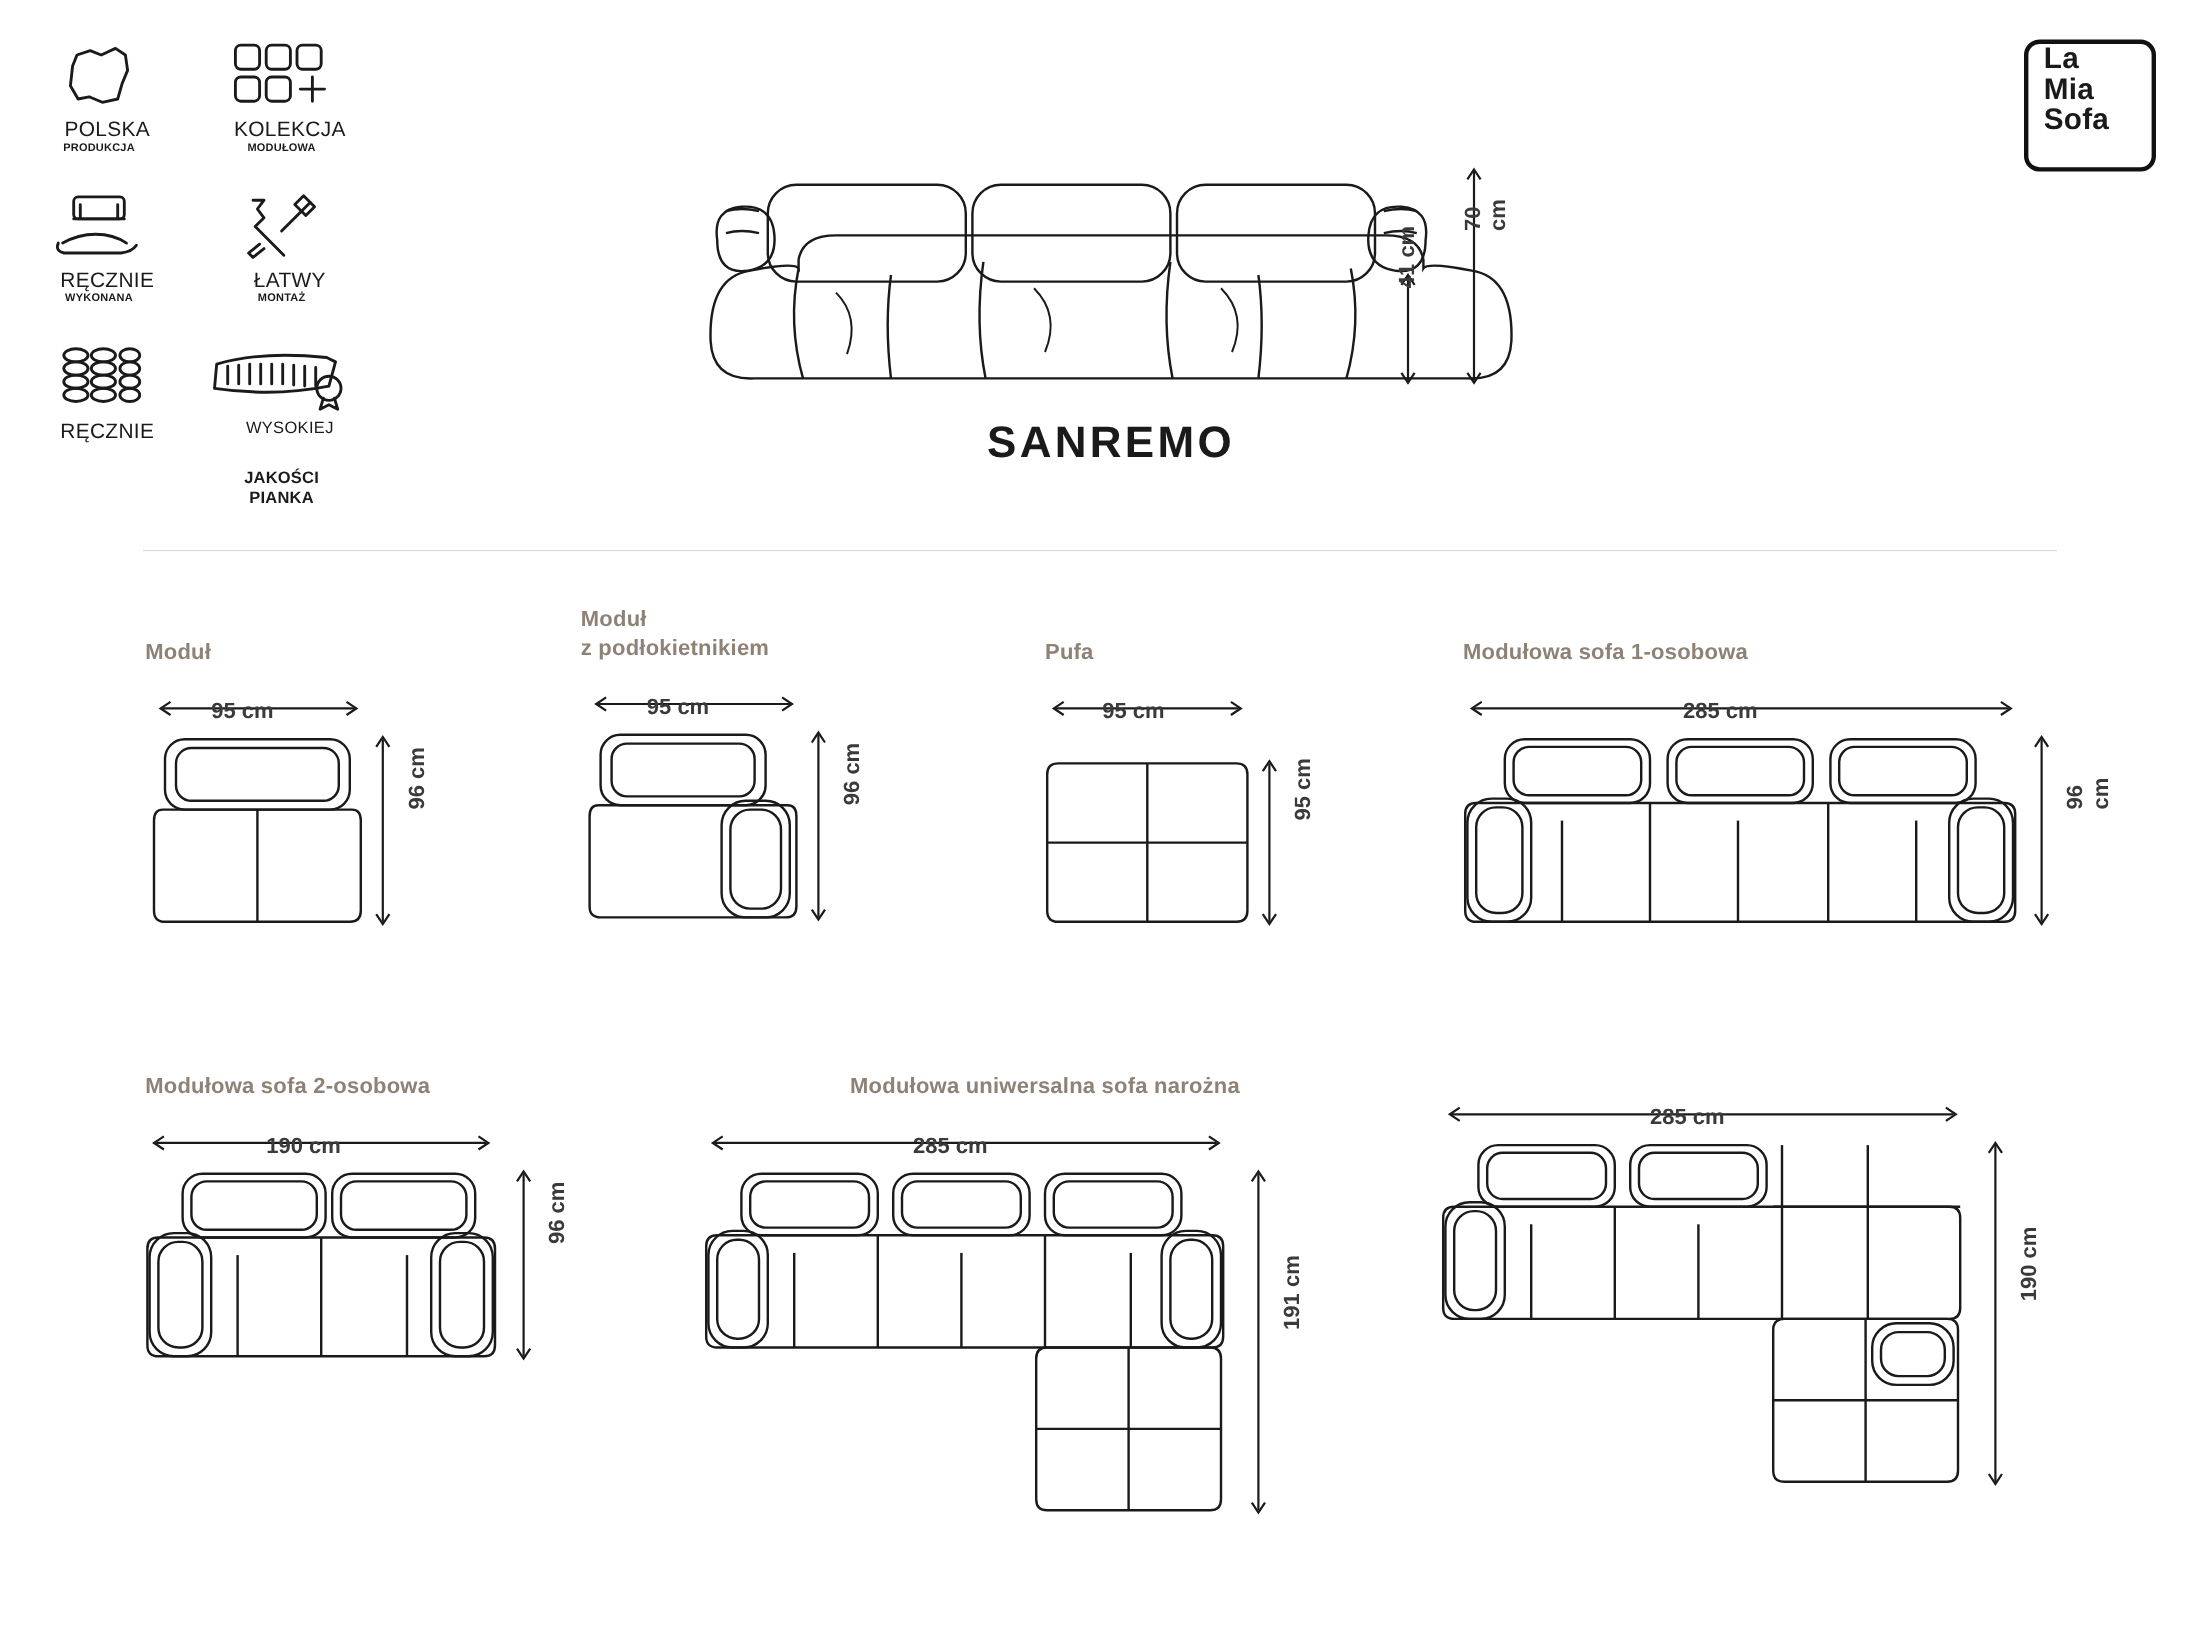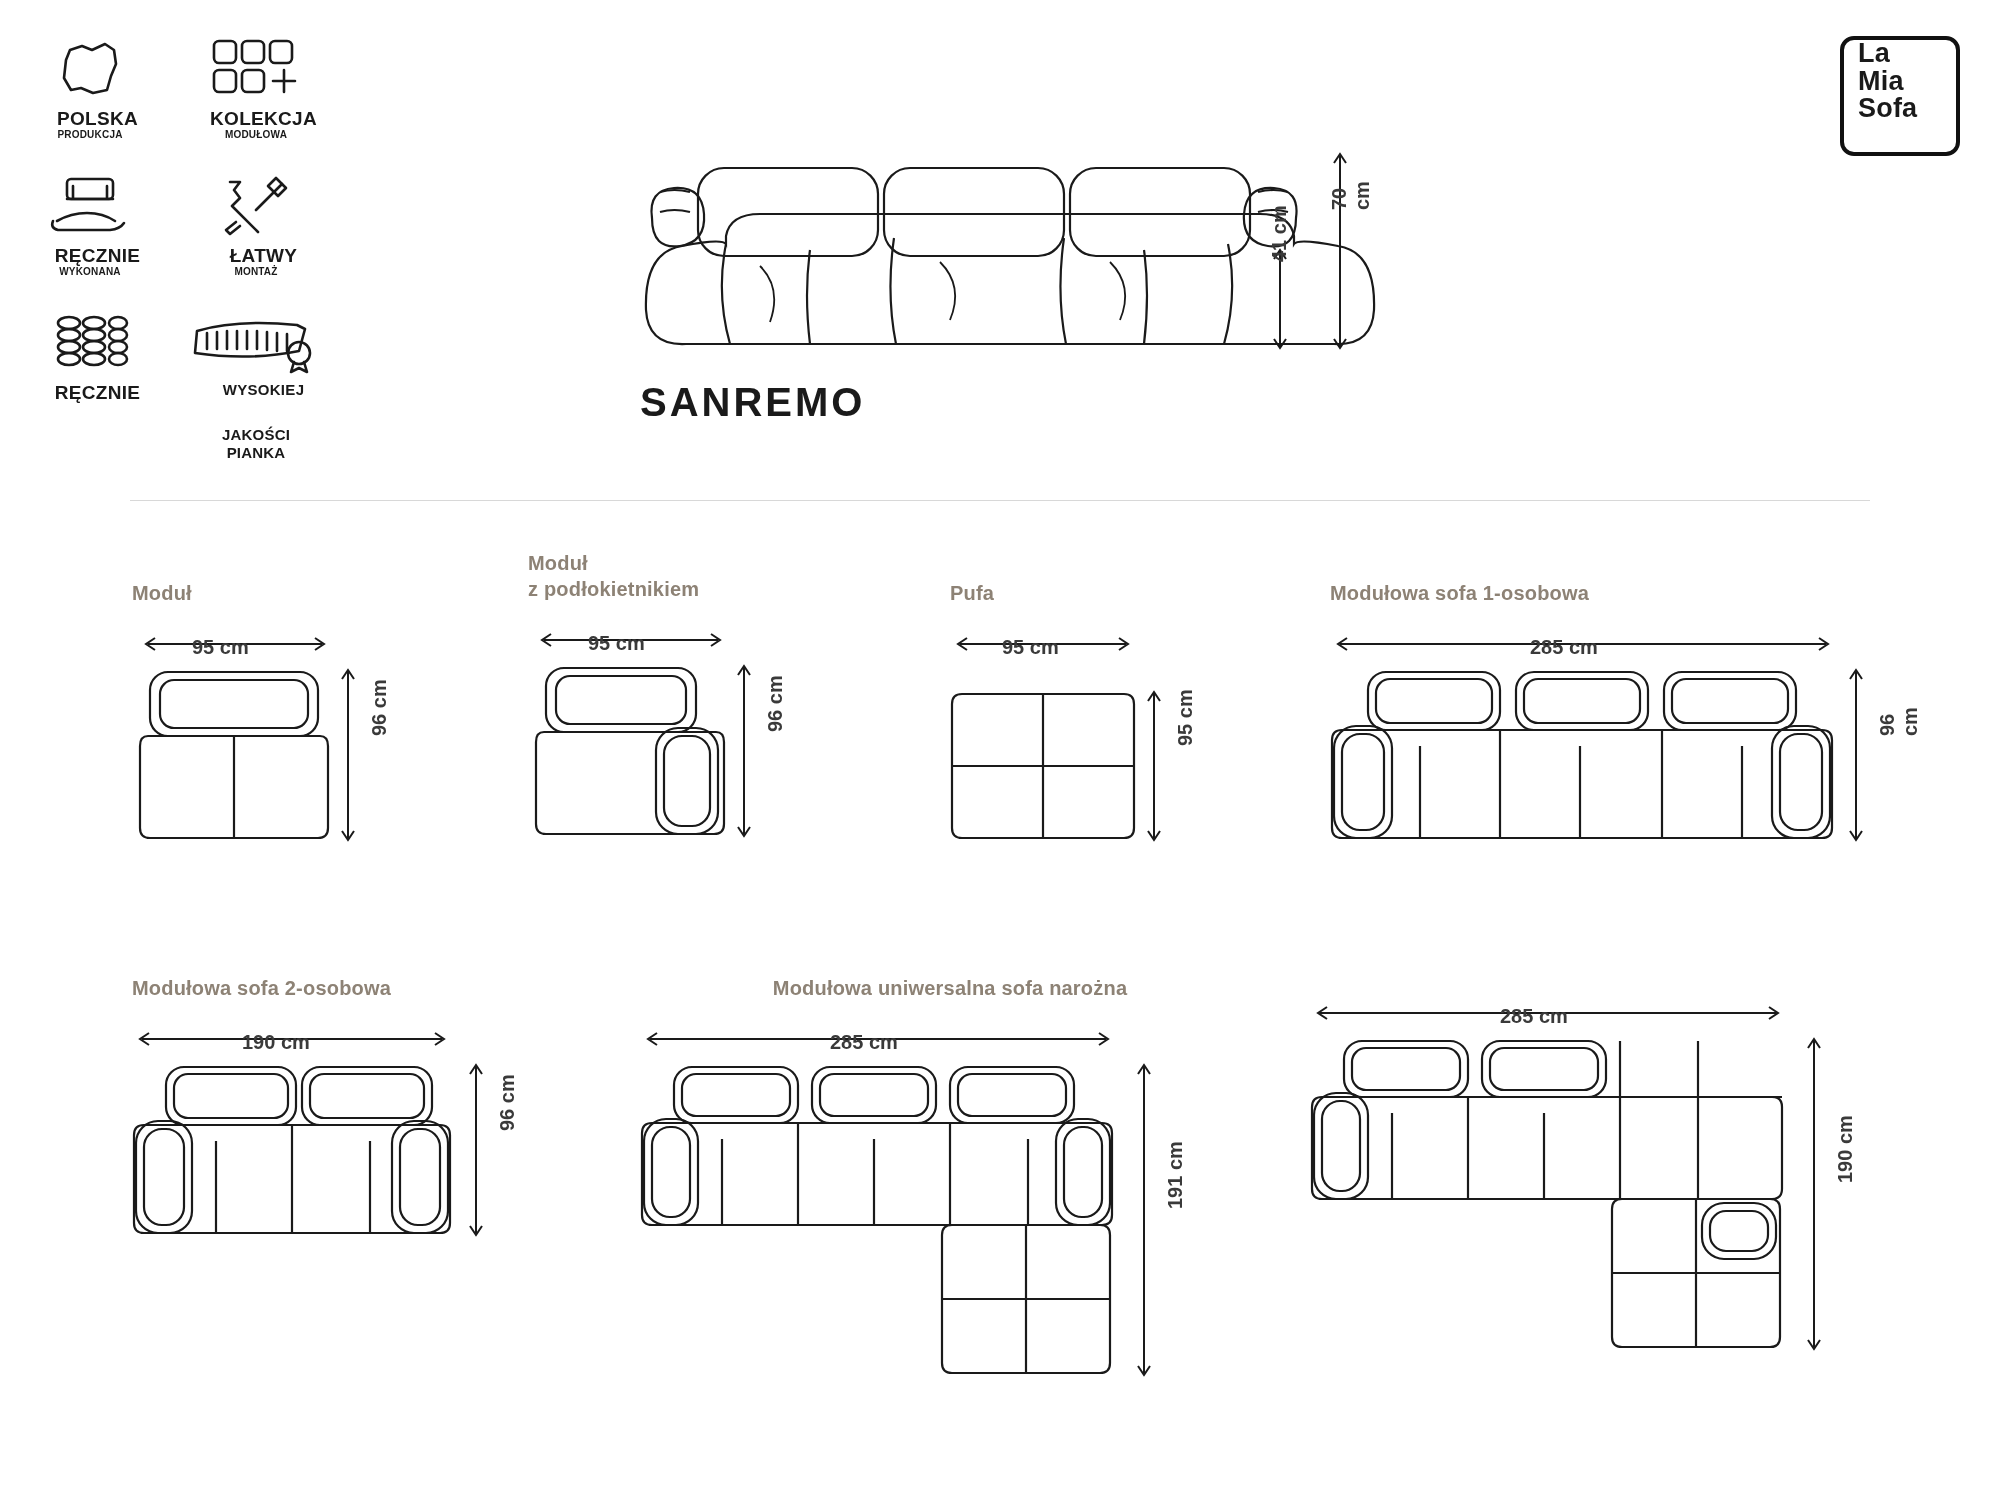--- a/index.html
+++ b/index.html
@@ -11,35 +11,35 @@
     position:relative;
     overflow:hidden;
   }
   .page{position:absolute;left:0;top:0;width:2000px;height:1500px;}
 
   
   .features{position:absolute;left:30px;top:30px;width:320px;}
   .feat-row{display:flex;gap:46px;margin-bottom:26px;}
   .feat{width:120px;display:flex;flex-direction:column;align-items:center;text-align:center;}
   .feat .ico{height:76px;display:flex;align-items:center;justify-content:center;}
-  .feat .l1{font-size:19px;font-weight:bold;letter-spacing:.3px;line-height:1.12;margin-top:2px;padding-left:15px;}
+  .feat .l1{font-size:19px;font-weight:normal;letter-spacing:.3px;line-height:1.12;margin-top:2px;padding-left:15px;}
   .feat .l2{font-size:10px;font-weight:bold;letter-spacing:.2px;line-height:1.15;}
   .feat.small .l1{font-size:15px;}
   .feat.small .l2{font-size:15px;margin-top:28px;}
 
   
   .logo{position:absolute;right:40px;top:36px;width:120px;height:120px;
         border:4px solid #111;border-radius:14px;
         display:flex;flex-direction:column;justify-content:flex-start;align-items:flex-start;
         padding-left:14px;box-sizing:border-box;}
   .logo span{font-size:27px;font-weight:bold;line-height:1.02;letter-spacing:.2px;}
 
   
   .hero{position:absolute;left:640px;top:60px;width:740px;height:330px;}
-  .hero-title{position:absolute;left:640px;top:380px;width:740px;
+  .hero-title{position:absolute;left:640px;top:380px;width:740px;text-align:center;
               font-size:40px;font-weight:bold;letter-spacing:3px;}
 
   .divider{position:absolute;left:130px;top:500px;width:1740px;height:1px;background:#d8d8d8;}
 
   
   .item{position:absolute;}
   .item h3{margin:0;font-size:20px;font-weight:bold;color:#8d8275;line-height:1.3;letter-spacing:.2px;}
   .dimtxt{font-size:20px;font-weight:bold;color:#3a3a3a;}
 
   svg{display:block;overflow:visible;}

